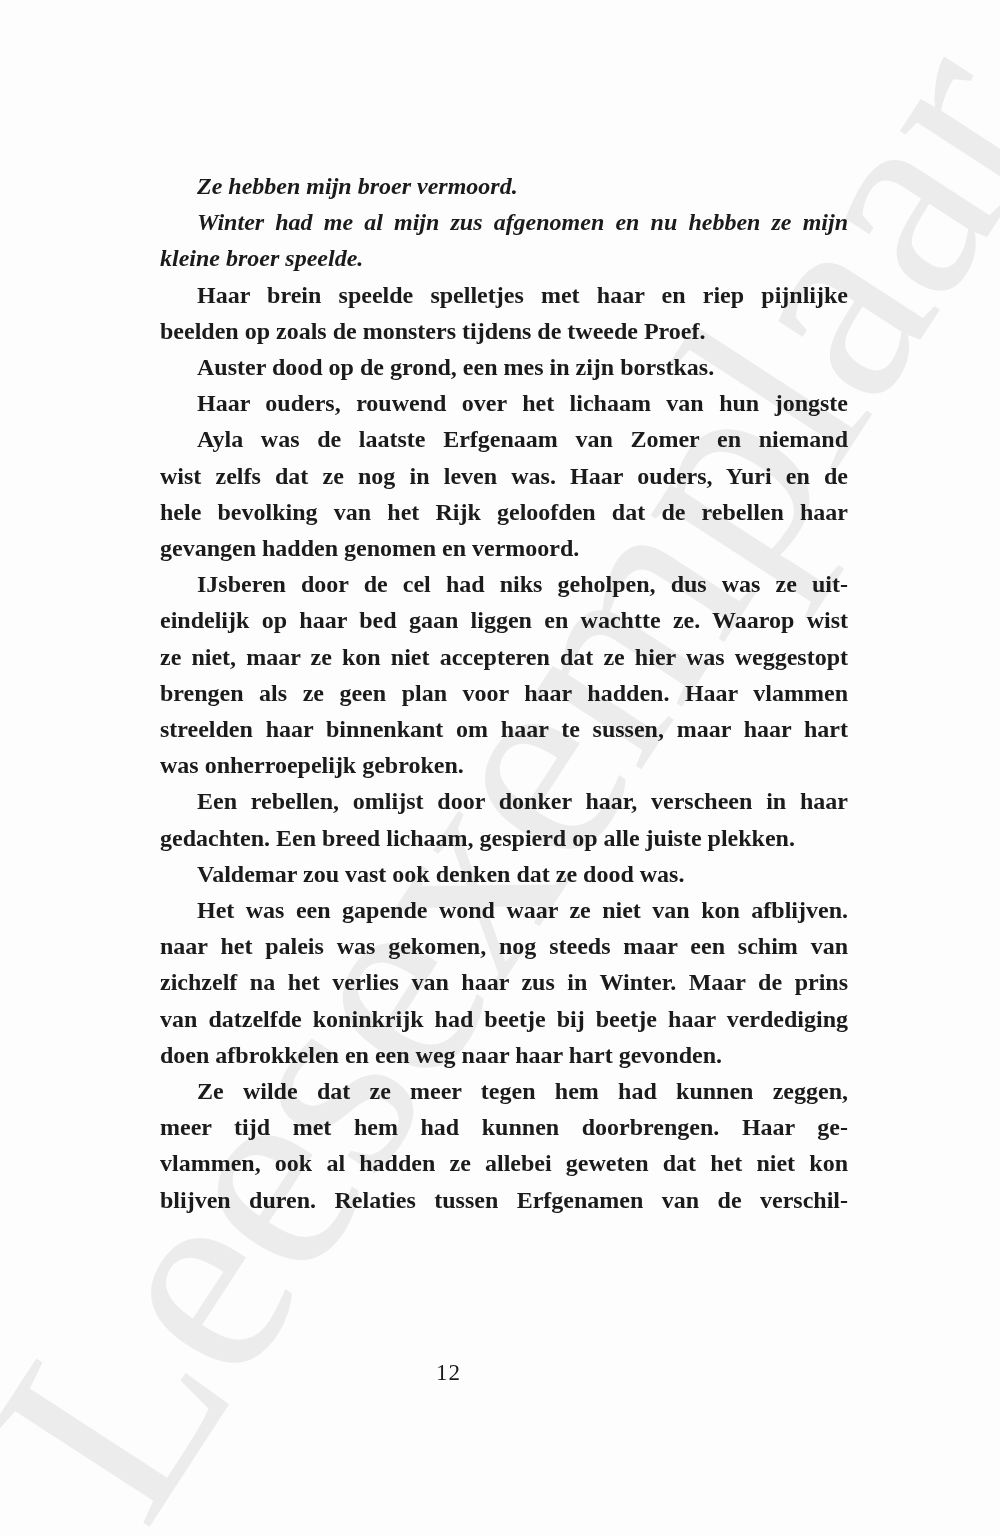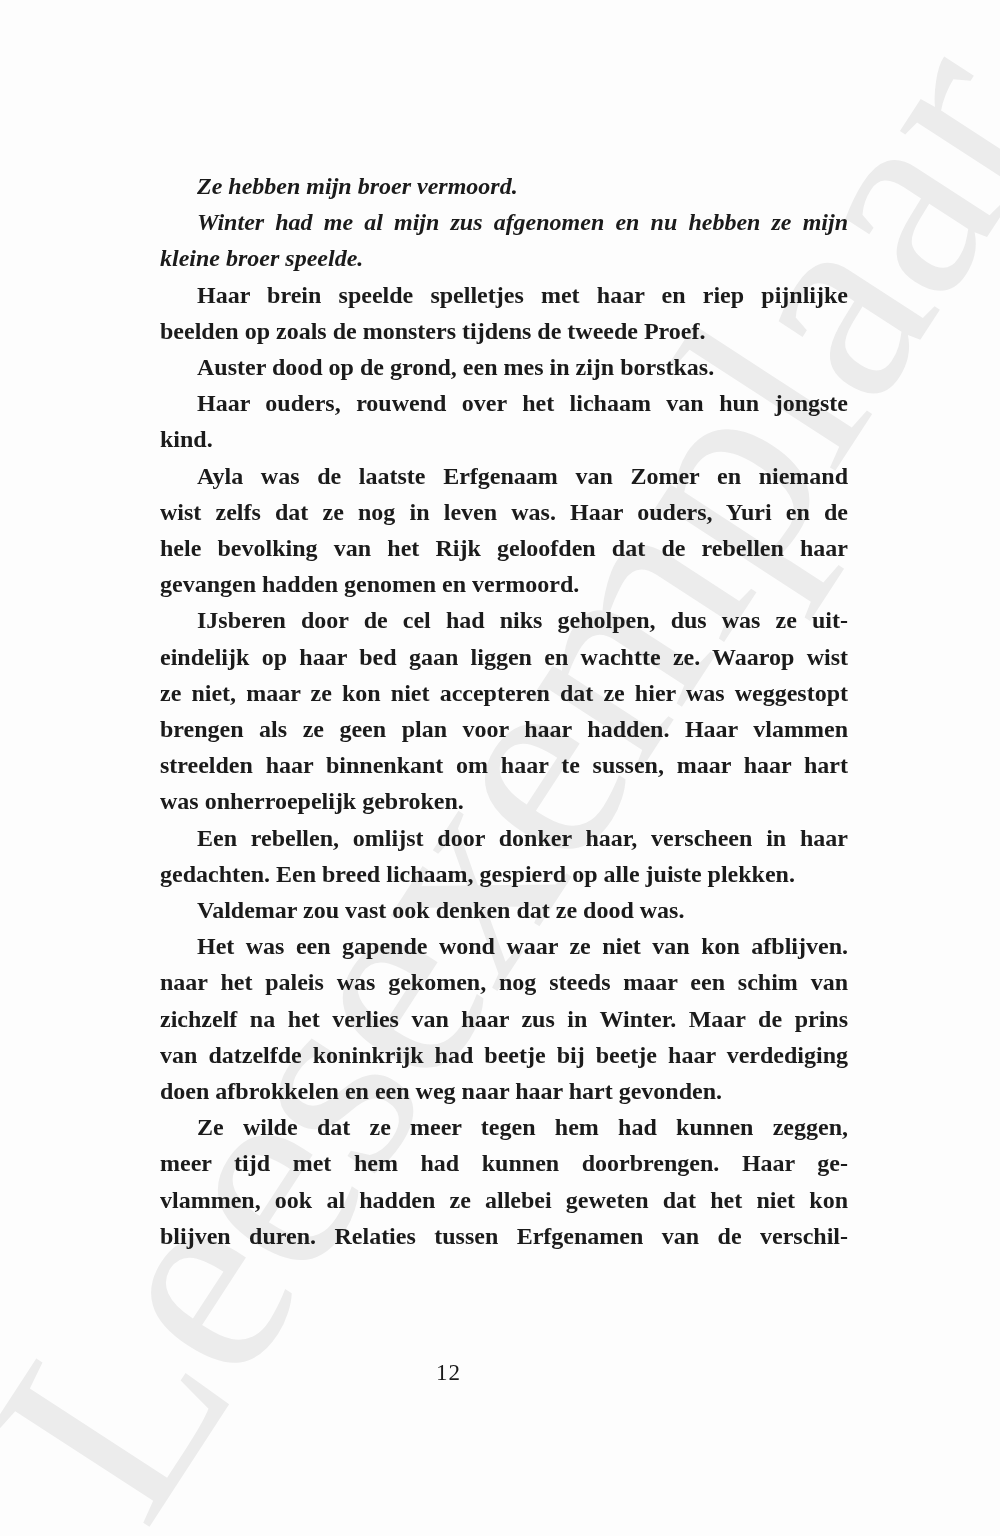--- a/index.html
+++ b/index.html
@@ -75,21 +75,20 @@
       </div>
       <div class="para">
         <div class="line just indent">Haar brein speelde spelletjes met haar en riep pijnlijke</div>
         <div class="line">beelden op zoals de monsters tijdens de tweede Proef.</div>
       </div>
       <div class="para">
         <div class="line indent">Auster dood op de grond, een mes in zijn borstkas.</div>
       </div>
       <div class="para">
         <div class="line just indent">Haar ouders, rouwend over het lichaam van hun jongste</div>
-        <div class="line">kind.</div>
       </div>
       <div class="para">
         <div class="line just indent">Ayla was de laatste Erfgenaam van Zomer en niemand</div>
         <div class="line just">wist zelfs dat ze nog in leven was. Haar ouders, Yuri en de</div>
         <div class="line just">hele bevolking van het Rijk geloofden dat de rebellen haar</div>
         <div class="line">gevangen hadden genomen en vermoord.</div>
       </div>
       <div class="para">
         <div class="line just indent">IJsberen door de cel had niks geholpen, dus was ze uit-</div>
         <div class="line just">eindelijk op haar bed gaan liggen en wachtte ze. Waarop wist</div>

